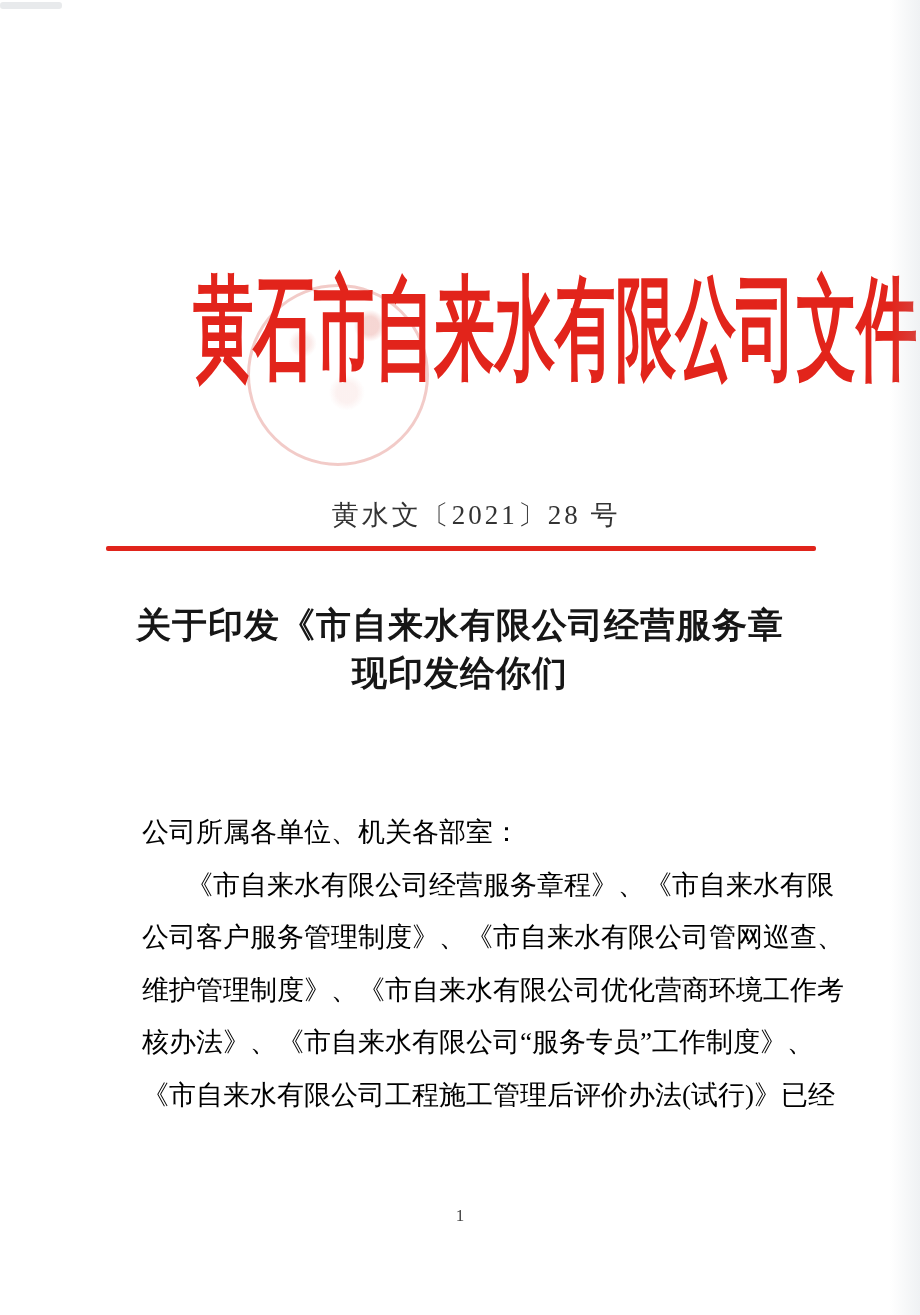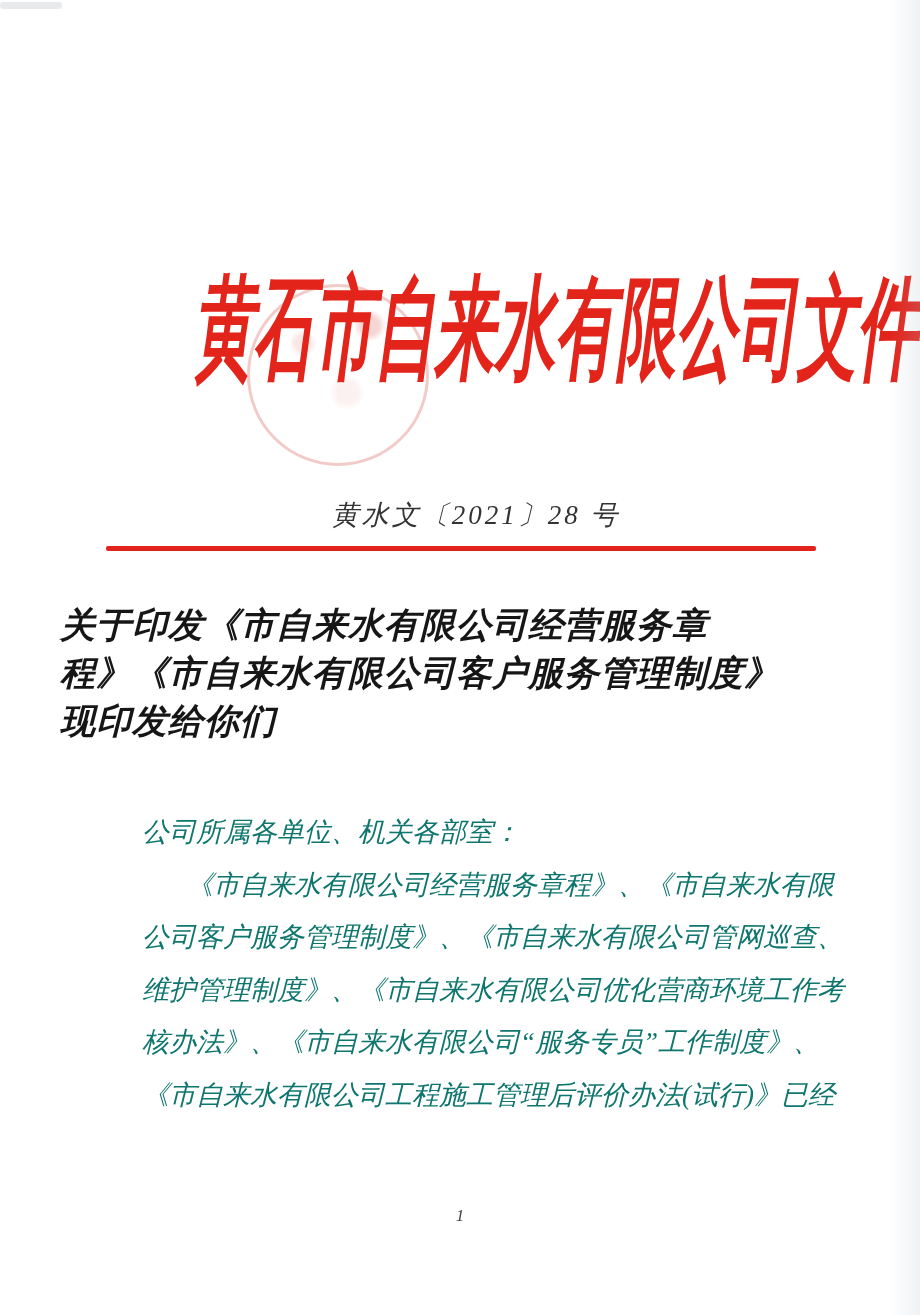--- a/index.html
+++ b/index.html
@@ -3,21 +3,20 @@
 <meta charset="utf-8">
 <style>
   html, body { margin: 0; padding: 0; background: #ffffff; }
   .page {
     position: relative;
     width: 920px;
     height: 1315px;
     background: #ffffff;
     overflow: hidden;
     font-family: "Liberation Serif", serif;
-    font-style: italic;
   }
 
   
   .scan-edge-right {
     position: absolute; top: 0; right: 0; width: 30px; height: 100%;
     background: linear-gradient(to left, rgba(176,186,196,0.20), rgba(176,186,196,0.0));
     pointer-events: none;
   }
   .scan-speck-topleft {
     position: absolute; left: 0; top: 2px; width: 62px; height: 7px;
@@ -68,34 +67,34 @@
   
   .red-line {
     position: absolute; top: 546px; left: 106px; width: 710px; height: 5px;
     background: #e0241b;
     border-radius: 2px;
   }
 
   
   .doc-title {
     position: absolute; top: 601px; left: 60px; width: 800px;
-    text-align: left;
+    text-align: center;
     font-family: "Liberation Sans", sans-serif;
     font-weight: bold;
     font-size: 35px;
     line-height: 48px;
     letter-spacing: 1px;
     color: #161616;
   }
 
   
   .body-block {
     position: absolute; top: 806px; left: 142px; width: 664px;
     font-size: 27px;
-    color: #0f766e;
+    color: #000000;
   }
   .body-line {
     height: 52.5px;
     line-height: 52.5px;
     white-space: nowrap;
   }
   .justify {
     display: flex;
     justify-content: space-between;
     align-items: baseline;
@@ -117,21 +116,20 @@
   <div class="seal"></div>
 
   <div class="org-title">黄石市自来水有限公司文件</div>
 
   <div class="doc-number">黄水文〔2021〕28 号</div>
 
   <div class="red-line"></div>
 
   <div class="doc-title">
     <div>关于印发《市自来水有限公司经营服务章</div>
-    <div>程》《市自来水有限公司客户服务管理制度》</div>
     <div>现印发给你们</div>
   </div>
 
   <div class="body-block">
     <div class="body-line">公司所属各单位、机关各部室：</div>
     <div class="body-line justify indent">
         <span>《</span>
         <span>市</span>
         <span>自</span>
         <span>来</span>

